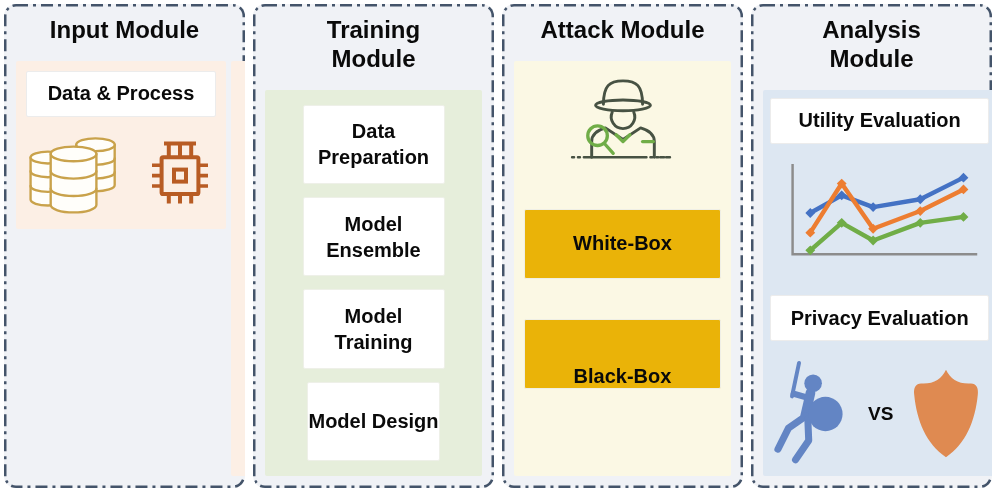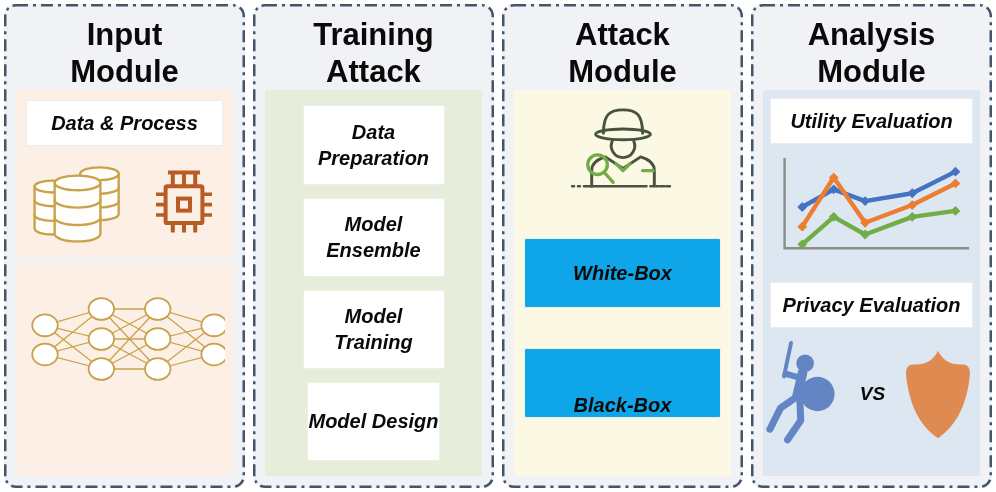--- a/index.html
+++ b/index.html
@@ -23,44 +23,44 @@
     overflow:hidden;
   }
   .border-svg{
     position:absolute; inset:0; width:100%; height:100%; pointer-events:none;
   }
   .border-svg rect{
     fill:none; stroke:var(--border); stroke-width:5;
     stroke-dasharray:12 5 3 5;
   }
   .module-title{
-    font-size:31px; font-weight:700; line-height:1.2; text-align:center;
-    max-width:170px; margin:6px auto 0; color:var(--text);
-  }
-  .content{flex:1; display:flex; flex-direction:column; gap:5px; position:relative;font-style:italic;}
+    font-size:24px; font-weight:700; line-height:1.2; text-align:center;
+    max-width:170px; margin:6px auto 16px; color:var(--text);
+  }
+  .content{flex:1; display:flex; flex-direction:row; gap:5px; position:relative;}
   .panel{border-radius:2px; padding:10px; display:flex; flex-direction:column; align-items:center;}
   .panel.peach{background:var(--peach);}
   .panel.green{background:var(--green); padding:15px 30px; gap:13px;align-items:center;}
   .panel.cream{background:var(--cream);}
-  .panel.blue{background:var(--blue); padding:8px 7px;}
+  .panel.blue{background:var(--blue); padding:8px 7px;justify-content:space-between;}
   .label-box{
     background:#fff; border:1px solid #ececec; width:100%; height:46px;
     display:flex; align-items:center; justify-content:center;
     font-size:20px; font-weight:700; text-align:center; border-radius:2px;
   }
   .panel-fixed{height:168px;}
   .panel-grow{flex:1;}
   .icon-row{display:flex; align-items:center; gap:22px; margin-top:12px; flex:1;}
   .step{
     background:#fff; border:1px solid #eef0e8; border-radius:2px; flex:1;
     display:flex; align-items:center; justify-content:center;
   }
   .step span{font-size:20px; font-weight:700; text-align:center; line-height:1.3; max-width:140px;}
   .attack-box{
-    background:#0ea5e9; border:1px solid #efefe6; border-radius:2px; width:100%;
+    background:#eab308; border:1px solid #efefe6; border-radius:2px; width:100%;
     height:70px; display:flex; align-items:center; justify-content:center;
     font-size:20px; font-weight:700;
   }
   .attack-box.first{margin-top:42px;}
   .attack-box.second{margin-top:40px;align-items:flex-end;}
   .detective-wrap{margin-top:4px;}
   .chart-wrap{margin:8px 0 6px;}
   .vs-row{display:flex; align-items:center; gap:10px; margin-top:12px;}
   .vs-label{font-size:19px; font-weight:700;}
   .privacy-label{margin-top:14px;}
@@ -132,21 +132,21 @@
         </svg>
       </div>
 
     </div>
   </section>
 
   <section class="module">
     <svg class="border-svg">
       <rect x="0" y="0" width="100%" height="100%" rx="12" ry="12"></rect>
     </svg>
-    <h2 class="module-title">Training Attack</h2>
+    <h2 class="module-title">Training Module</h2>
     <div class="content">
       <div class="panel green panel-grow">
         <div class="step">
           <span>Data Preparation</span>
         </div>
         <div class="step">
           <span>Model Ensemble</span>
         </div>
         <div class="step">
           <span>Model Training</span>

